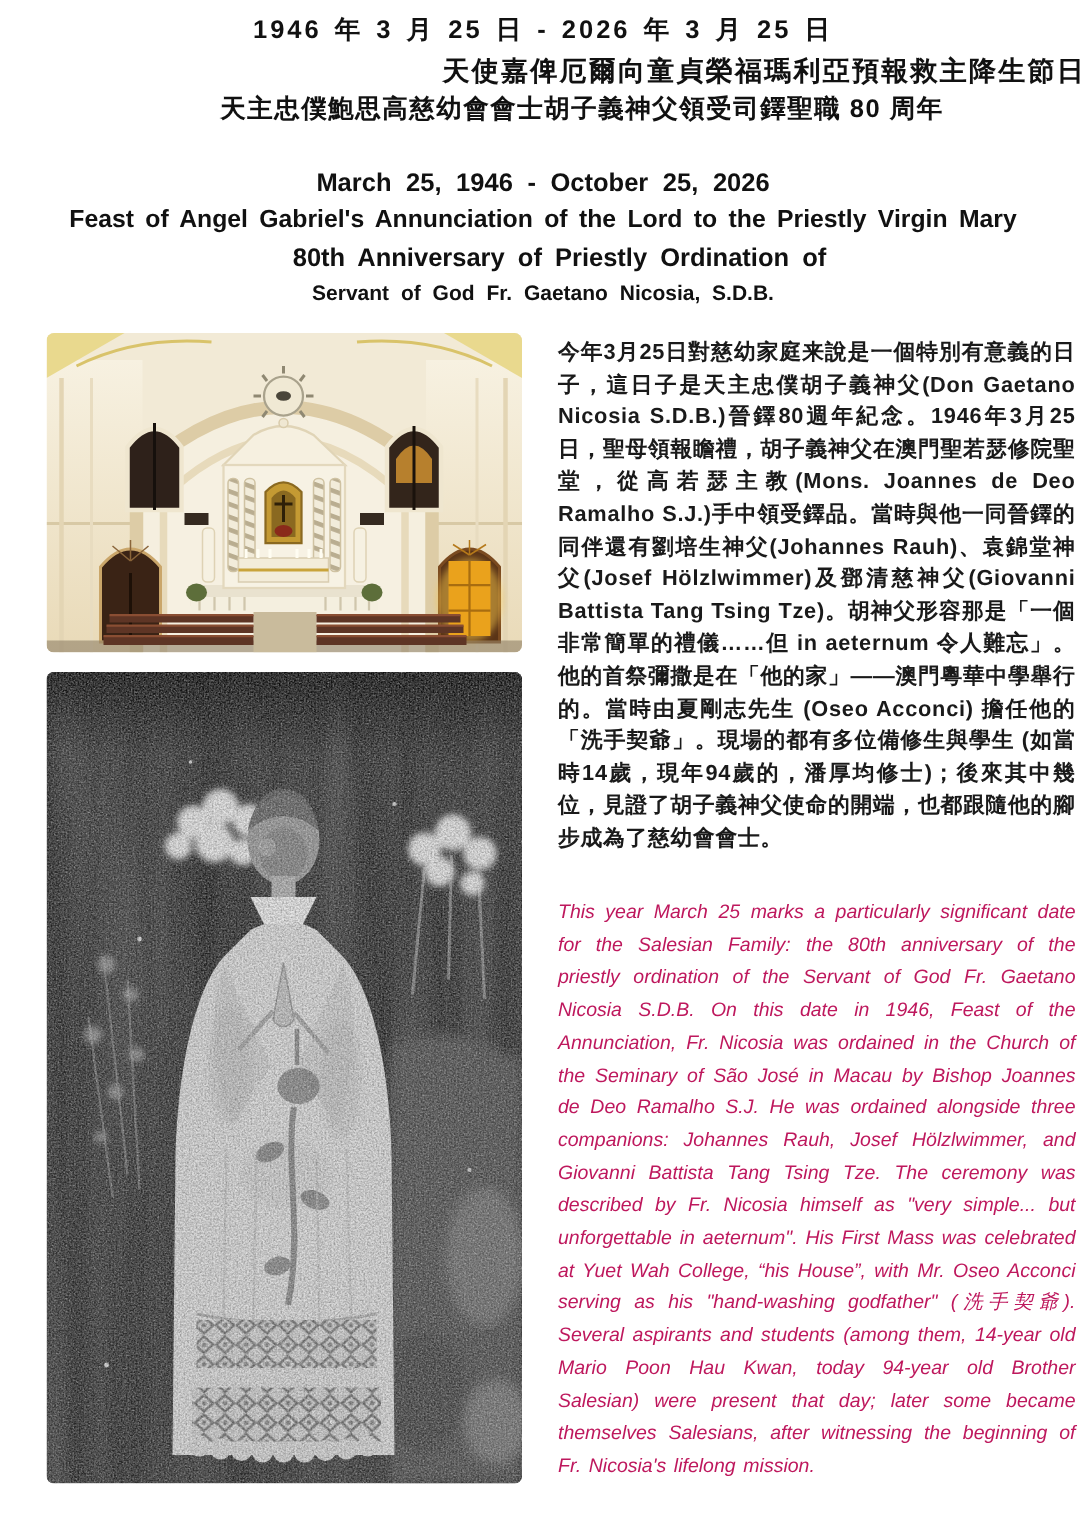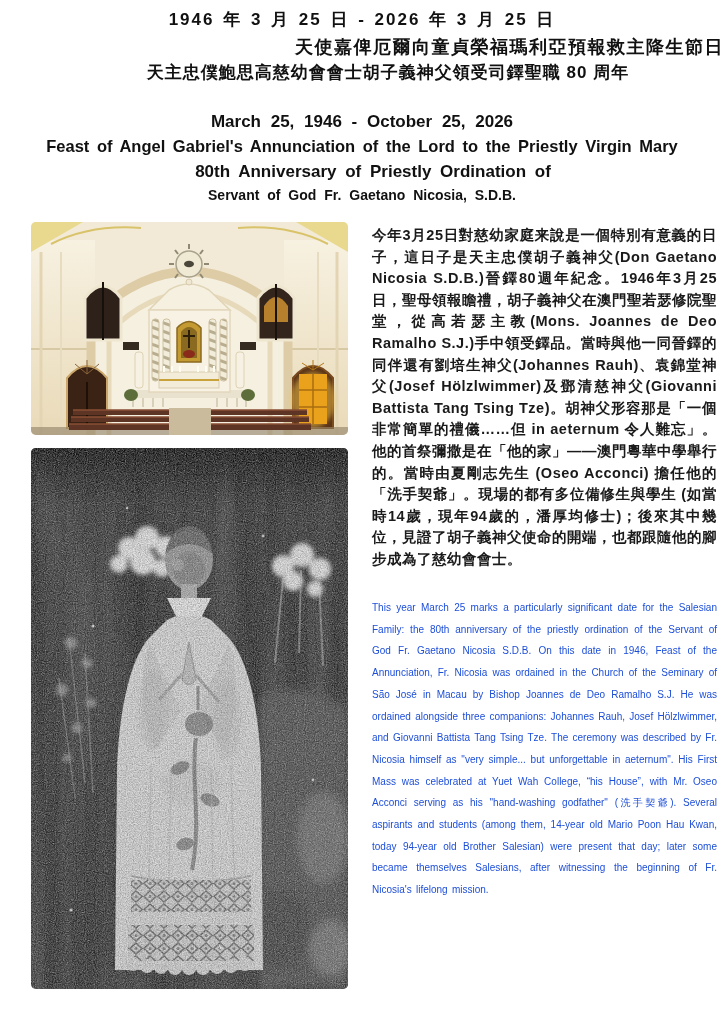--- a/index.html
+++ b/index.html
@@ -28,22 +28,22 @@
   .photo-bw{left:31px;top:448px;width:317px;height:541px;}
   .photo svg{display:block;width:100%;height:100%;}
   
   .col-zh{
     position:absolute;left:372px;top:225px;width:345px;
     font-size:14.5px;line-height:21.6px;font-weight:600;
     text-align:justify;letter-spacing:0.5px;color:#1a1a1a;
   }
   .col-en{
     position:absolute;left:372px;top:597px;width:345px;
-    font-size:10px;line-height:21.7px;font-weight:500;
-    text-align:justify;word-spacing:1.5px;color:#1d4ed8;
+    font-size:13px;line-height:21.7px;font-weight:500;
+    text-align:justify;word-spacing:1.5px;color:#be185d;font-style:italic;
   }
 </style>
 </head>
 <body>
 
 <div class="page">
 
   <div class="hdr">
     <div class="hz1">1946 年 3 月 25 日 - 2026 年 3 月 25 日</div>
     <div class="hz2">天使嘉俾厄爾向童貞榮福瑪利亞預報救主降生節日</div>

